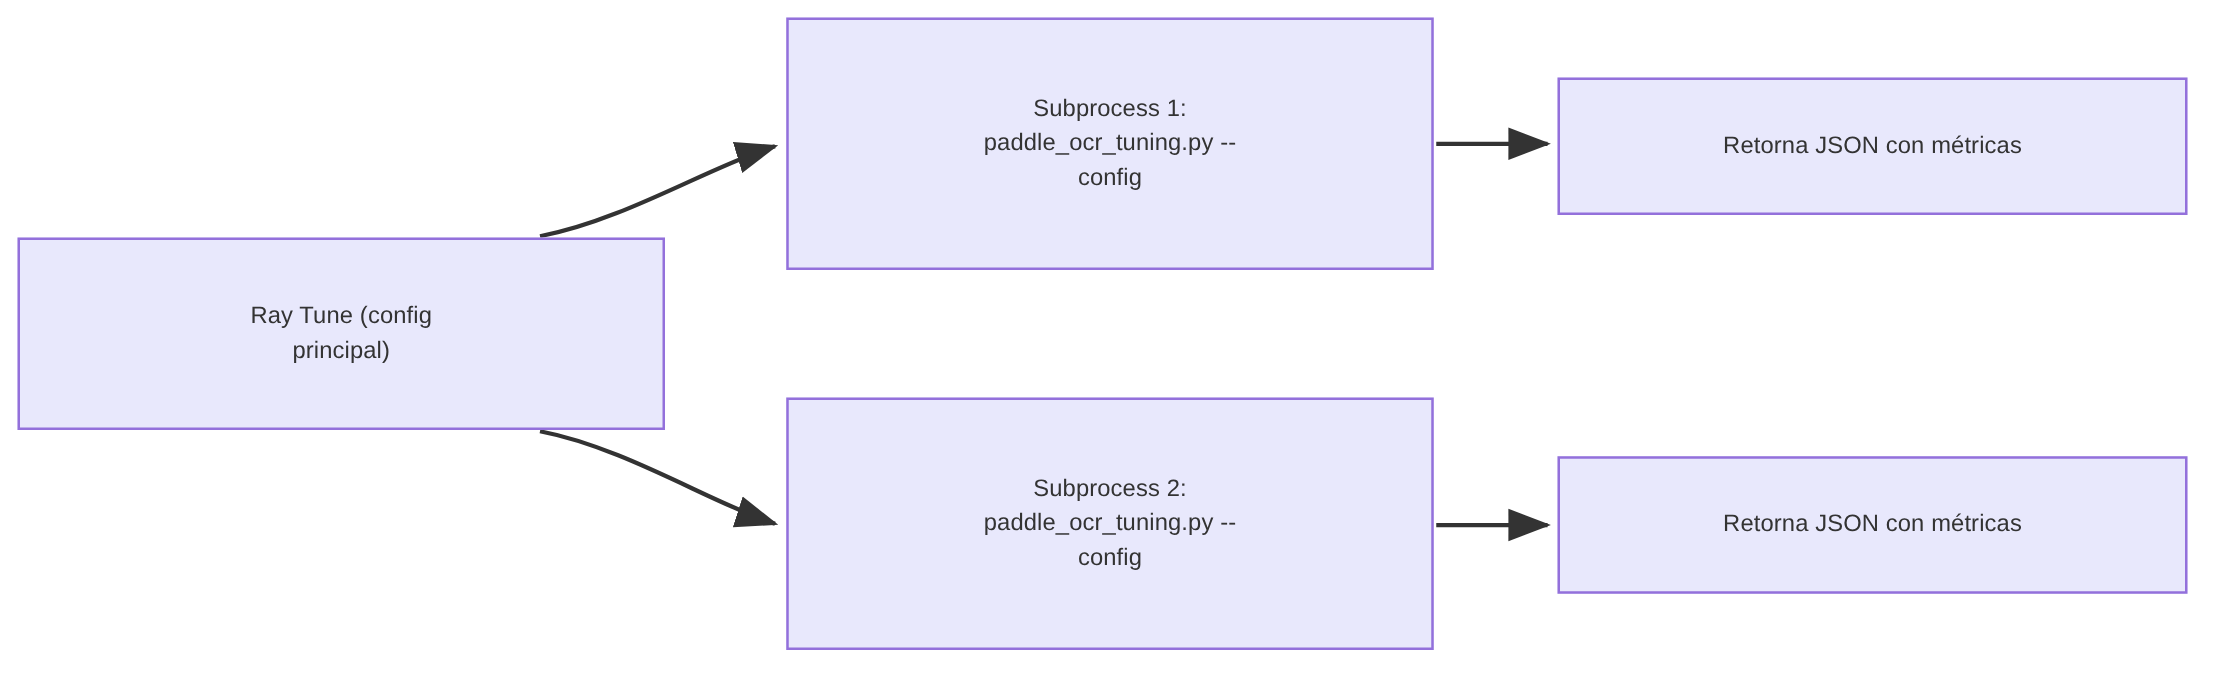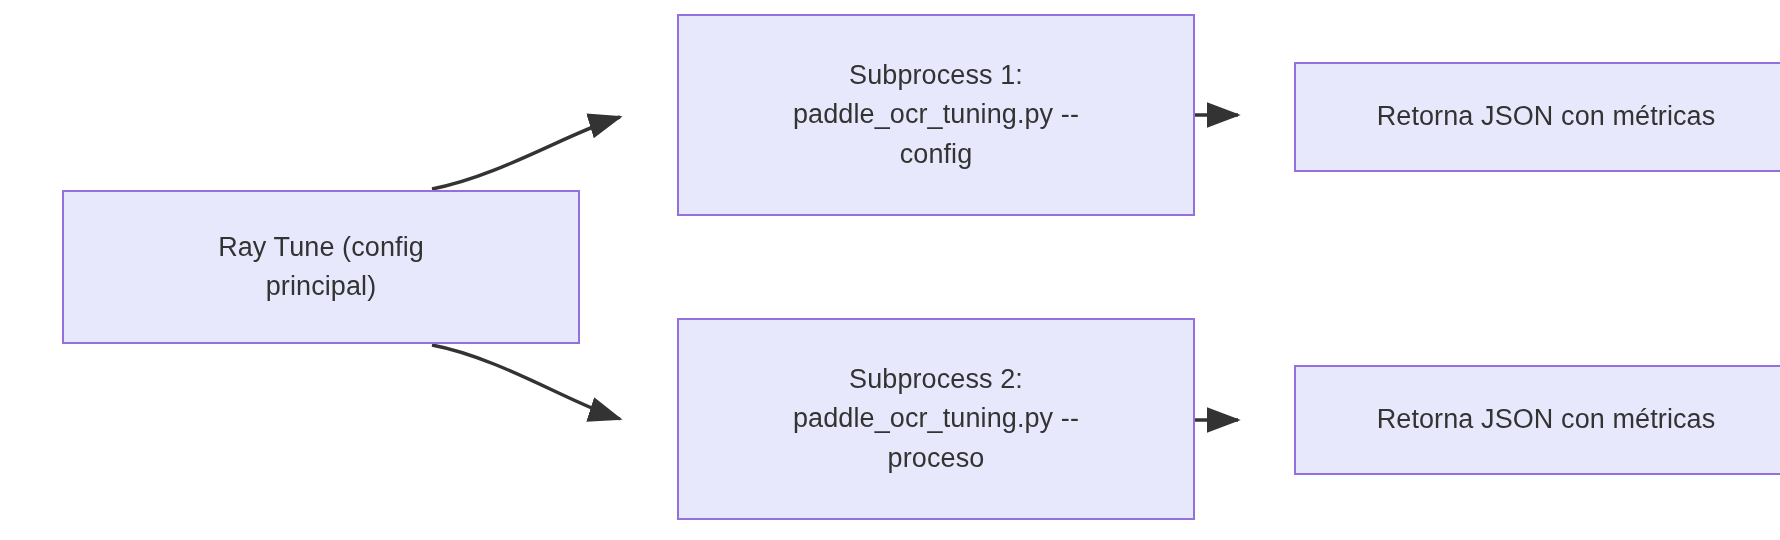--- a/index.html
+++ b/index.html
@@ -29,25 +29,24 @@
   .node {
     position: absolute;
     box-sizing: border-box;
     background: #e8e8fc;
     border: 2px solid #9370db;
     display: flex;
     align-items: center;
     justify-content: center;
     text-align: center;
     color: #333333;
-    font-size: 27px;
+    font-size: 19px;
     line-height: 1.45;
     letter-spacing: 0.1px;
     padding: 4px 10px;
-    margin-left: 48px;
   }
   .node-label {
     display: block;
     width: 100%;
     white-space: pre-line;
   }
   #node-ray-tune {
     left: 14px;
     top: 190px;
     width: 518px;
@@ -106,21 +105,21 @@
 
   <div class="node" id="node-subprocess-1" style="background: rgb(232, 232, 252); border-color: rgb(147, 112, 219); color: rgb(51, 51, 51);">
     <span class="node-label">Subprocess 1:
 paddle_ocr_tuning.py --
 config</span>
   </div>
 
   <div class="node" id="node-subprocess-2" style="background: rgb(232, 232, 252); border-color: rgb(147, 112, 219); color: rgb(51, 51, 51);">
     <span class="node-label">Subprocess 2:
 paddle_ocr_tuning.py --
-proceso</span>
+config</span>
   </div>
 
   <div class="node" id="node-result-1" style="background: rgb(232, 232, 252); border-color: rgb(147, 112, 219); color: rgb(51, 51, 51);">
     <span class="node-label">Retorna JSON con métricas</span>
   </div>
 
   <div class="node" id="node-result-2" style="background: rgb(232, 232, 252); border-color: rgb(147, 112, 219); color: rgb(51, 51, 51);">
     <span class="node-label">Retorna JSON con métricas</span>
   </div>
 

